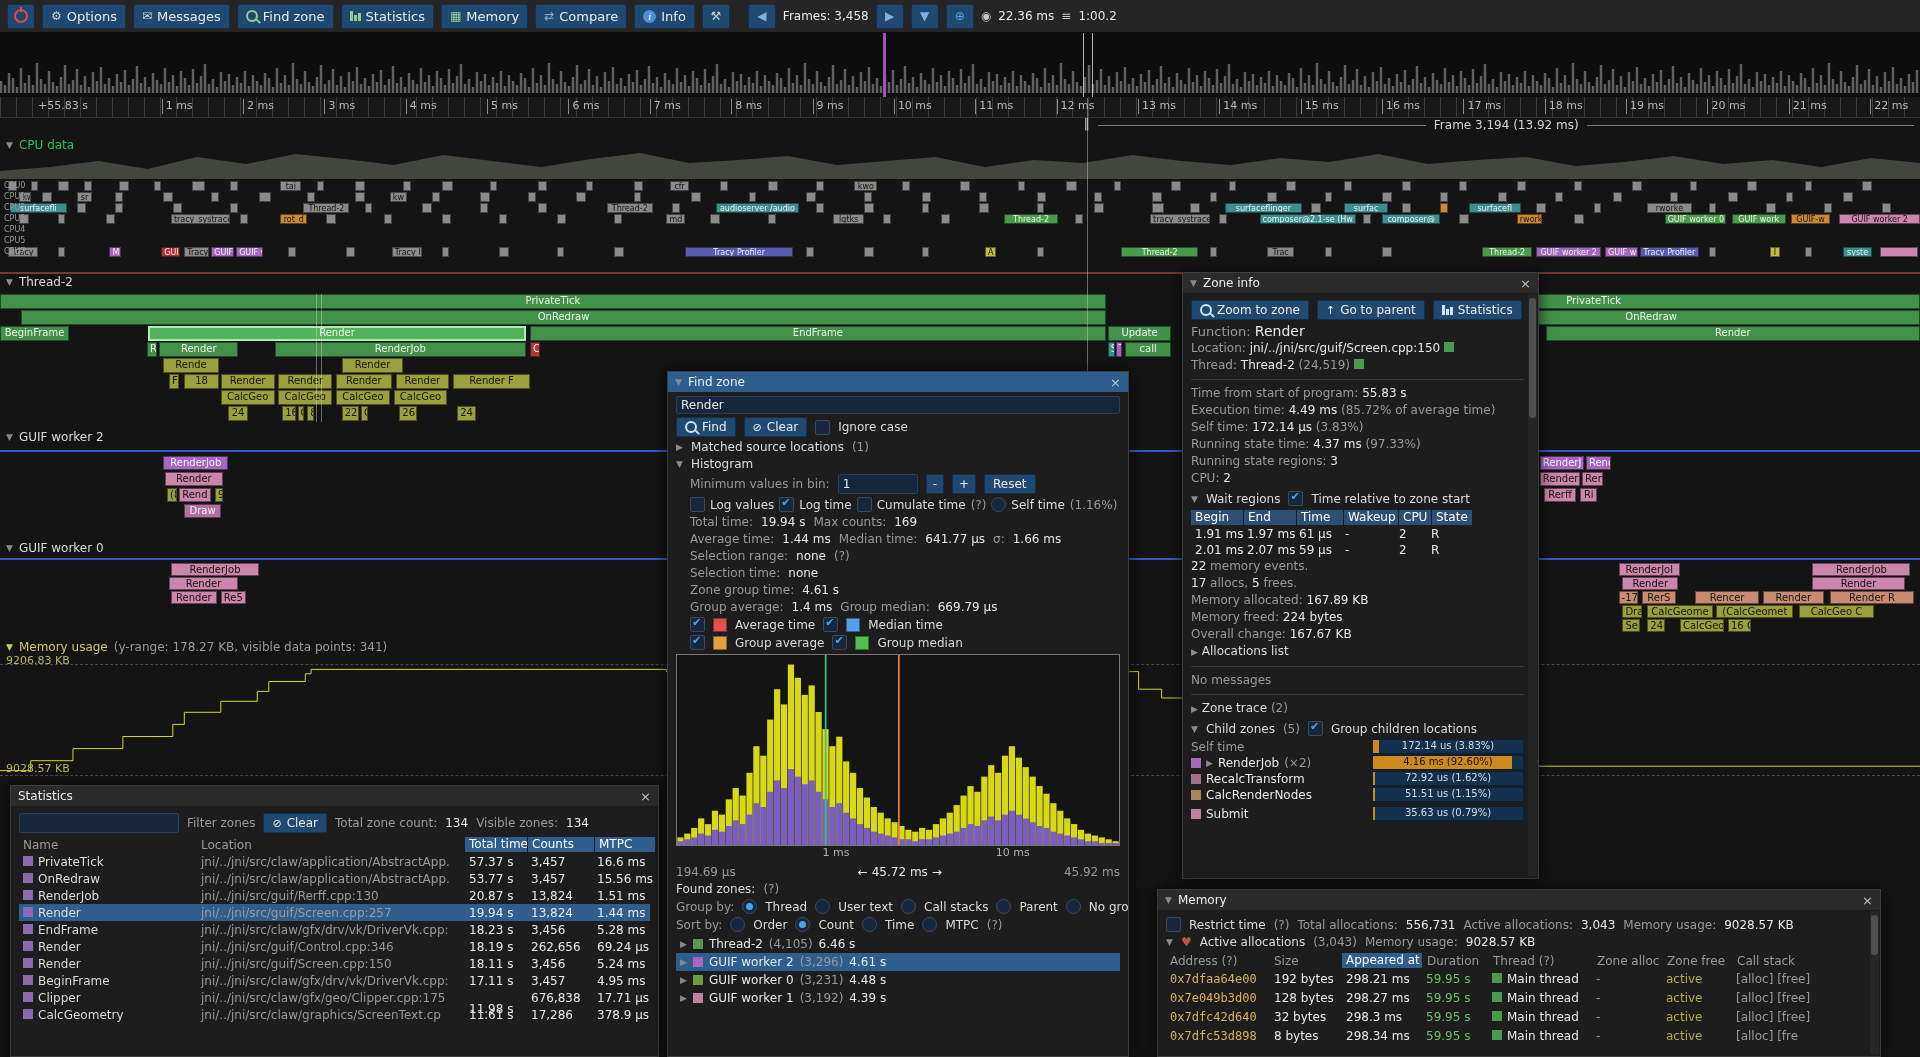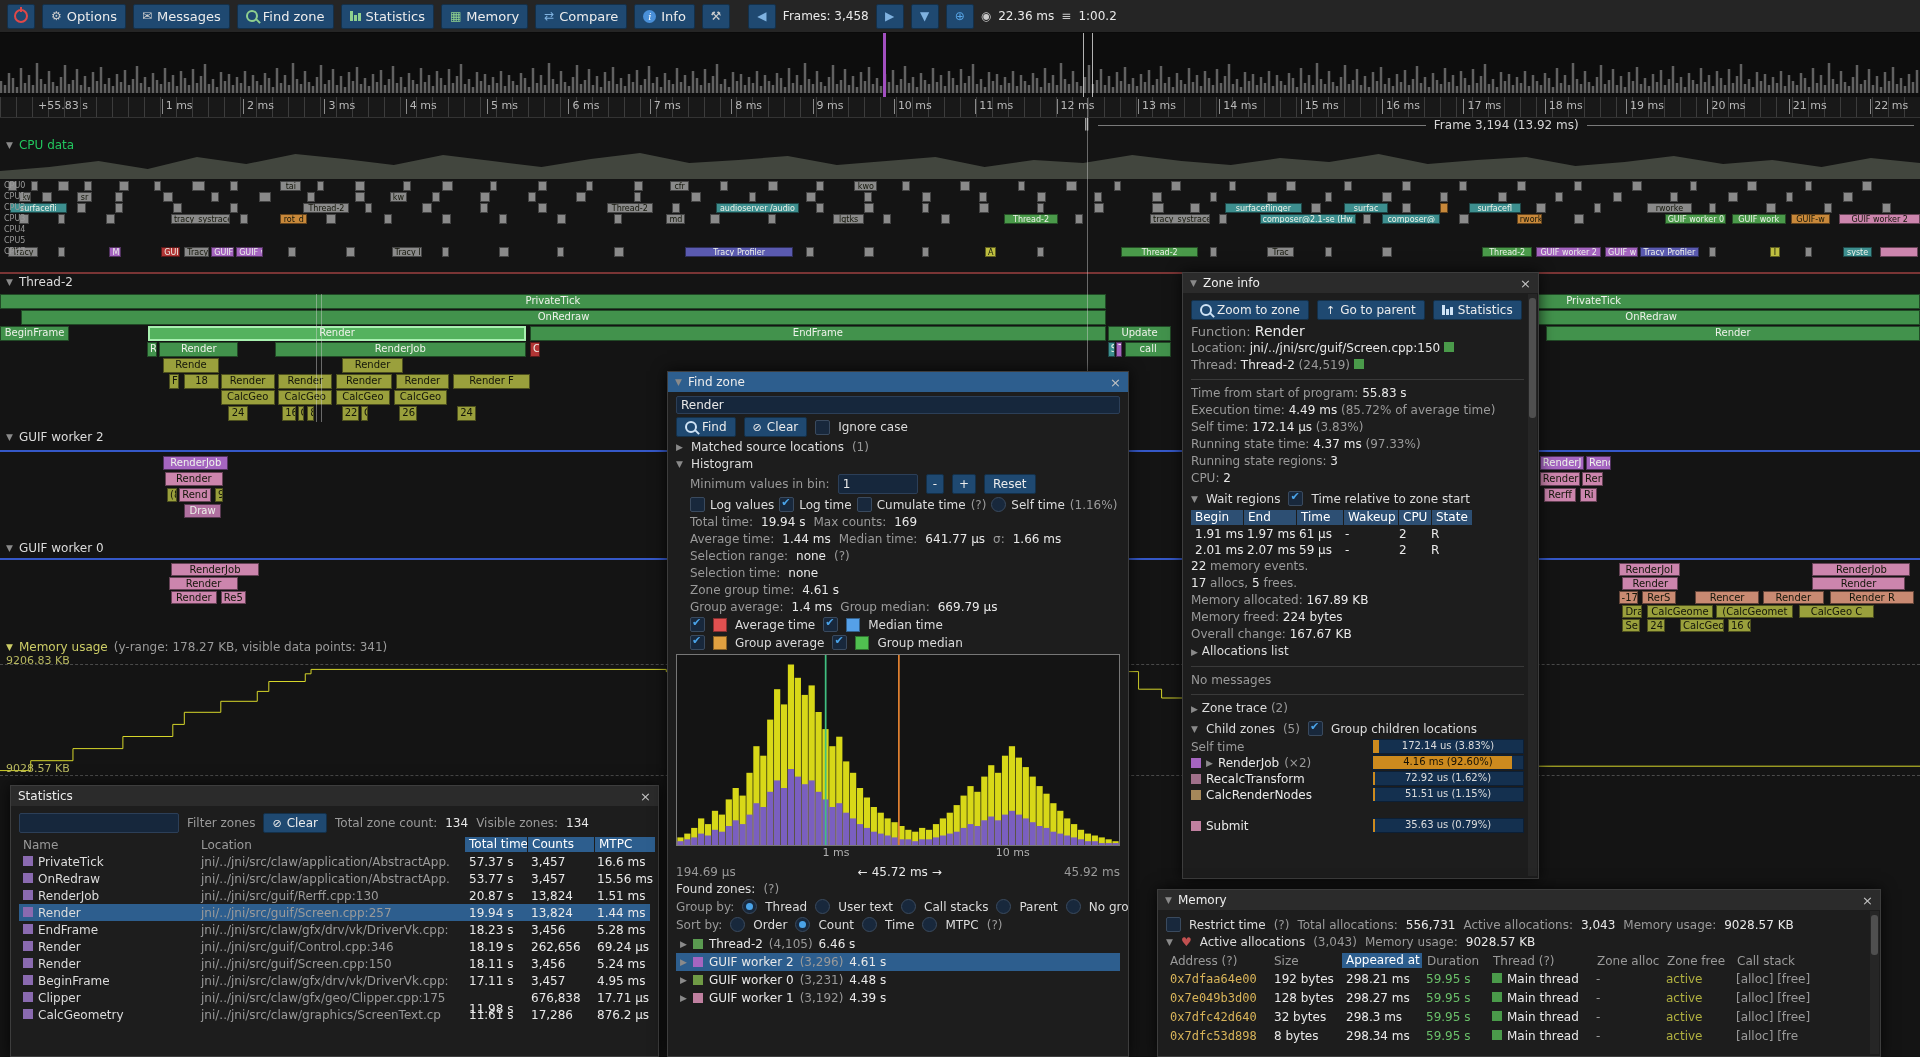--- a/index.html
+++ b/index.html
@@ -630,21 +630,21 @@
           <span class="tc glabel" style="width: 268px;">jni/../jni/src/claw/gfx/geo/Clipper.cpp:175</span>
           <span class="tc val" style="width: 62px; margin-top: 23px;">11.98 s</span>
           <span class="tc val" style="width: 66px;">676,838</span>
           <span class="tc val" style="width: 60px;">17.71 μs</span>
         </div>
         <div class="trow">
           <span class="tc" style="width: 178px;"><span class="sqr" style="background: rgb(138, 106, 176); margin-right: 5px;"></span><span>CalcGeometry</span></span>
           <span class="tc glabel" style="width: 268px;">jni/../jni/src/claw/graphics/ScreenText.cp</span>
           <span class="tc val" style="width: 62px;">11.61 s</span>
           <span class="tc val" style="width: 66px;">17,286</span>
-          <span class="tc val" style="width: 60px;">876.2 μs</span>
+          <span class="tc val" style="width: 60px;">378.9 μs</span>
         </div>
       </div>
   </div>
 </div>
 
 <div class="win" style="left:667px;top:371px;width:462px;height:686px;z-index:12">
   <div class="titlebar active">
     <span class="tri">▼</span>
     <span>Find zone</span>
     <span class="close">×</span>
@@ -1054,21 +1054,21 @@
           </div>
           <div class="cbar"><div class="fill" style="width: 1.62%;"></div><span class="btxt">72.92 us (1.62%)</span></div>
         </div>
         <div class="row" style="margin: 1px 0px;">
           <div style="flex: 1 1 0%; display: flex; gap: 5px; align-items: center;">
             <span class="sqr" style="background: rgb(165, 136, 90);"></span>
             <span class="val">CalcRenderNodes</span>
           </div>
           <div class="cbar"><div class="fill" style="width: 1.2%;"></div><span class="btxt">51.51 us (1.15%)</span></div>
         </div>
-        <div class="row" style="margin: 16px 0px;">
+        <div class="row" style="margin: 4px 0px;">
           <div style="flex: 1 1 0%; display: flex; gap: 5px; align-items: center;">
             <span class="sqr" style="background: rgb(192, 128, 160);"></span>
             <span class="val">Submit</span>
           </div>
           <div class="cbar"><div class="fill" style="width: 1.2%;"></div><span class="btxt">35.63 us (0.79%)</span></div>
         </div>
       </div>
   </div>
   <div class="scrollbar">
       <div class="thumb"></div>

